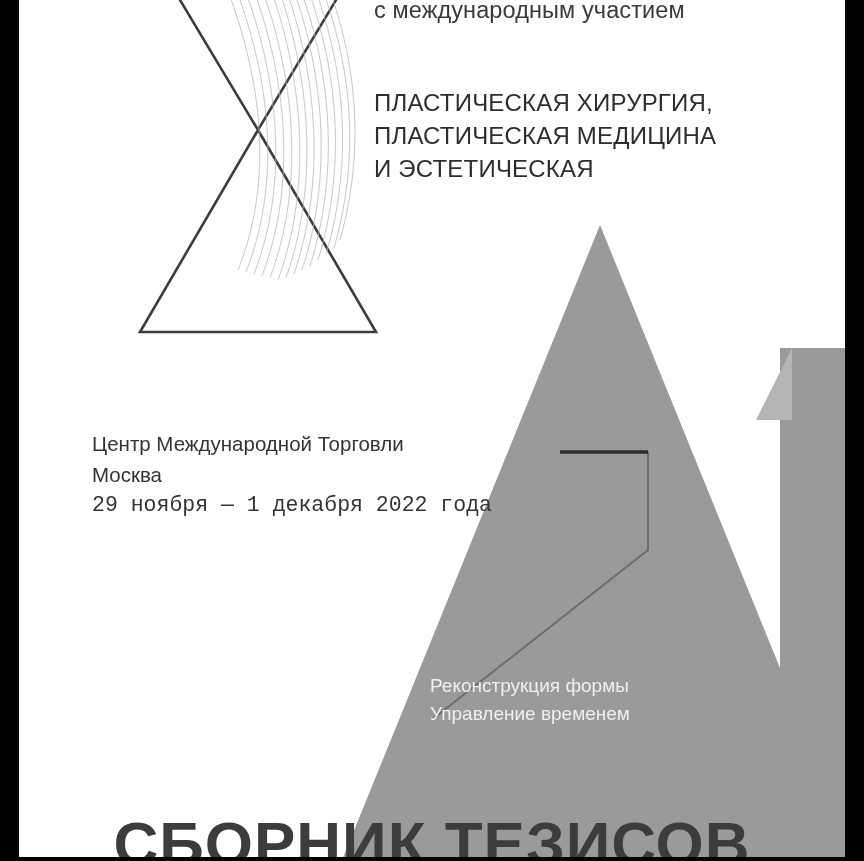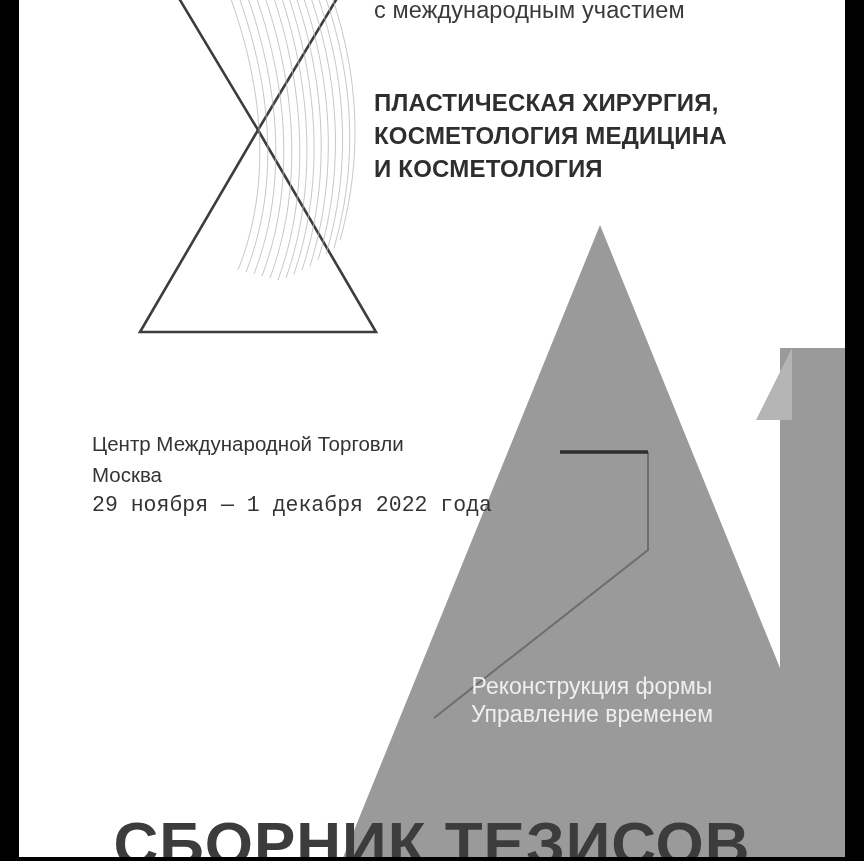--- a/index.html
+++ b/index.html
@@ -92,43 +92,43 @@
     line-height: 33px;
     color: #3a3a3a;
     letter-spacing: .1px;
   }
 
   .title-block {
     left: 374px;
     top: 86px;
     width: 430px;
     font-size: 24px;
-    font-weight: bold;
+    font-weight: normal;
     line-height: 33px;
     color: #2e2e2e;
     letter-spacing: .2px;
   }
 
   .venue-block {
     left: 92px;
     top: 428px;
     width: 418px;
     text-align: left;
     font-size: 20.5px;
     line-height: 31px;
     color: #343434;
   }
   .venue-date { font-size: 21.5px; font-family: Liberation Mono, monospace; }
 
   .slogan-block {
     left: 430px;
     top: 672px;
     width: 324px;
-    text-align: center;
-    font-size: 23px;
+    text-align: left;
+    font-size: 19px;
     line-height: 28px;
     color: #efefef;
     z-index: 22;
   }
 
   .sbornik {
     left: 0px;
     top: 808px;
     width: 864px;
     text-align: center;
@@ -183,22 +183,22 @@
     <polyline points="218,22 218,120 4,288" fill="none" stroke="#6d6d6d" stroke-width="2"></polyline>
     <line x1="130" y1="22" x2="218" y2="22" stroke="#2f2f2f" stroke-width="3.5"></line>
   </svg>
 
   <div class="txt header-lines">
     <div>с международным участием</div>
   </div>
 
   <div class="txt title-block">
     <div>ПЛАСТИЧЕСКАЯ ХИРУРГИЯ,</div>
-    <div>КОСМЕТОЛОГИЯ МЕДИЦИНА</div>
-    <div>И КОСМЕТОЛОГИЯ</div>
+    <div>ПЛАСТИЧЕСКАЯ МЕДИЦИНА</div>
+    <div>И ЭСТЕТИЧЕСКАЯ</div>
   </div>
 
   <div class="txt venue-block">
     <div>Центр Международной Торговли</div>
     <div>Москва</div>
     <div class="venue-date">29 ноября — 1 декабря 2022 года</div>
   </div>
 
   <div class="txt slogan-block">
     <div>Реконструкция формы</div>

